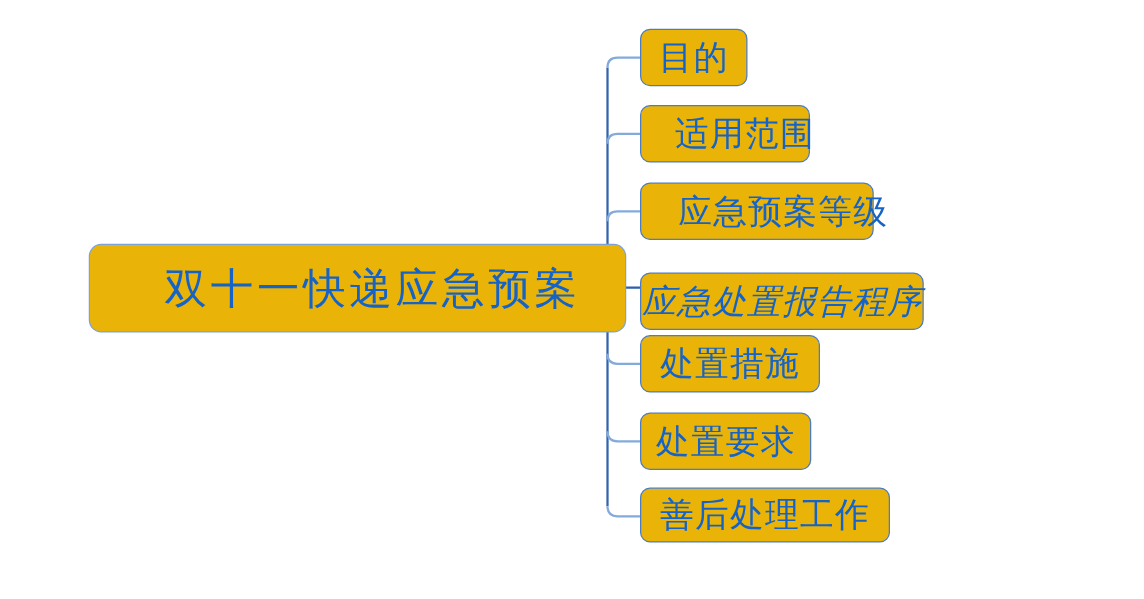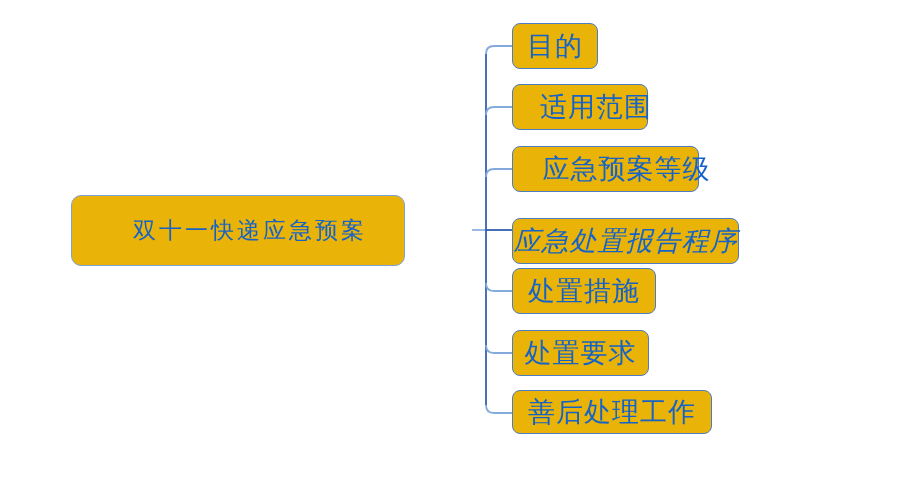--- a/index.html
+++ b/index.html
@@ -39,25 +39,25 @@
     color: var(--text, #1663c7);
     display: flex;
     align-items: center;
     justify-content: center;
     white-space: nowrap;
     cursor: default;
   }
   .root-node {
     left: 71px;
     top: 195px;
-    width: 334px;
+    width: 430px;
     height: 71px;
     border: 1.6px solid var(--root-border, #7ba3d9);
     border-radius: 10px;
-    font-size: 23px;
+    font-size: 34px;
     letter-spacing: 3px;
     padding-left: 24px;
   }
   .child-node {
     left: 512px;
     height: 46px;
     border: 1.6px solid var(--child-border, #4c7cc1);
     border-radius: 8px;
     font-size: 27px;
     letter-spacing: 1px;

